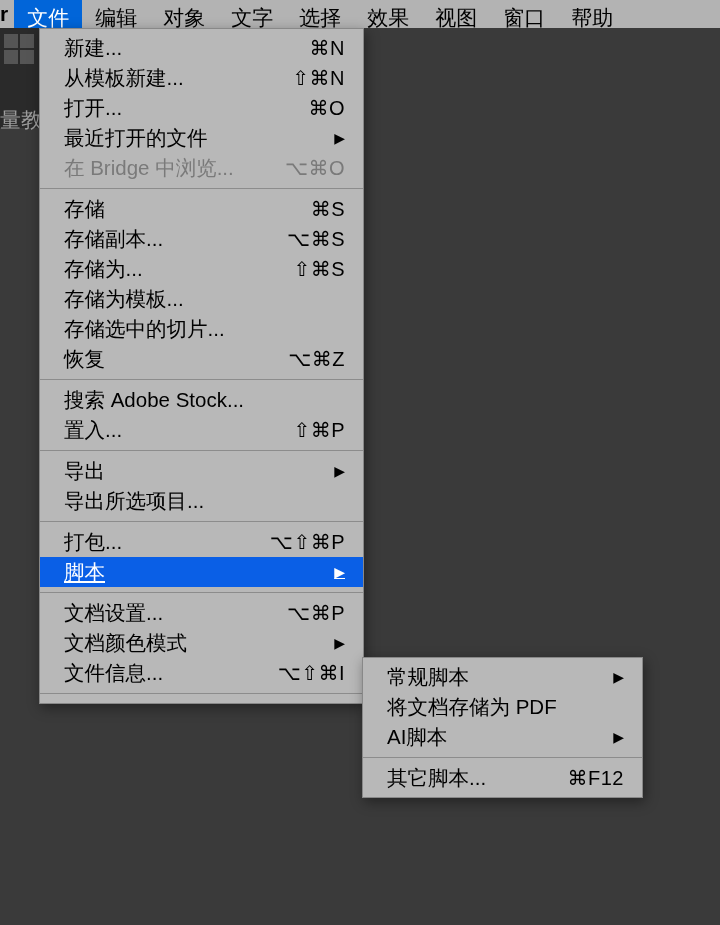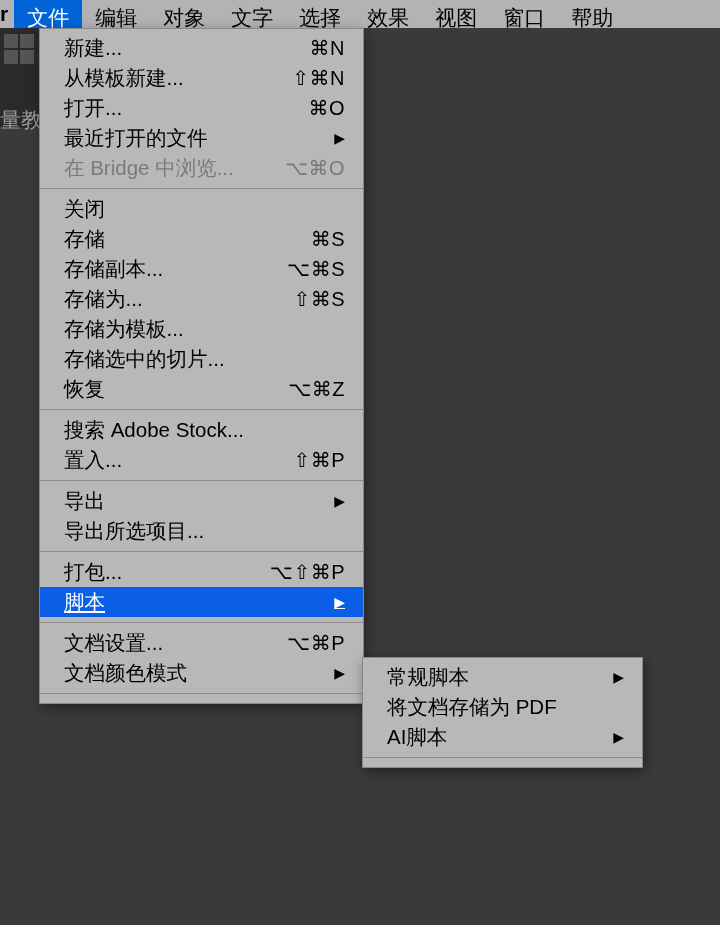--- a/index.html
+++ b/index.html
@@ -156,24 +156,20 @@
     <div class="menu-item">
       <span class="label">最近打开的文件</span>
       <span class="arrow">▶</span>
     </div>
     <div class="menu-item disabled">
       <span class="label">在 Bridge 中浏览...</span>
       <span class="shortcut">⌥⌘O</span>
     </div>
     <div class="separator"></div>
     <div class="menu-item">
-      <span class="label">关闭</span>
-      <span class="shortcut"></span>
-    </div>
-    <div class="menu-item">
       <span class="label">存储</span>
       <span class="shortcut">⌘S</span>
     </div>
     <div class="menu-item">
       <span class="label">存储副本...</span>
       <span class="shortcut">⌥⌘S</span>
     </div>
     <div class="menu-item">
       <span class="label">存储为...</span>
       <span class="shortcut">⇧⌘S</span>
@@ -219,30 +215,38 @@
     </div>
     <div class="separator"></div>
     <div class="menu-item">
       <span class="label">文档设置...</span>
       <span class="shortcut">⌥⌘P</span>
     </div>
     <div class="menu-item">
       <span class="label">文档颜色模式</span>
       <span class="arrow">▶</span>
     </div>
+    <div class="menu-item">
+      <span class="label">文件信息...</span>
+      <span class="shortcut">⌥⇧⌘I</span>
+    </div>
     <div class="separator"></div>
   </div>
 
 <div class="submenu" id="script-submenu">
     <div class="menu-item">
       <span class="label">常规脚本</span>
       <span class="arrow">▶</span>
     </div>
     <div class="menu-item">
       <span class="label">将文档存储为 PDF</span>
       <span class="shortcut"></span>
     </div>
     <div class="menu-item">
       <span class="label">AI脚本</span>
       <span class="arrow">▶</span>
     </div>
     <div class="separator"></div>
+    <div class="menu-item">
+      <span class="label">其它脚本...</span>
+      <span class="shortcut">⌘F12</span>
+    </div>
   </div>
 
 </body></html>

